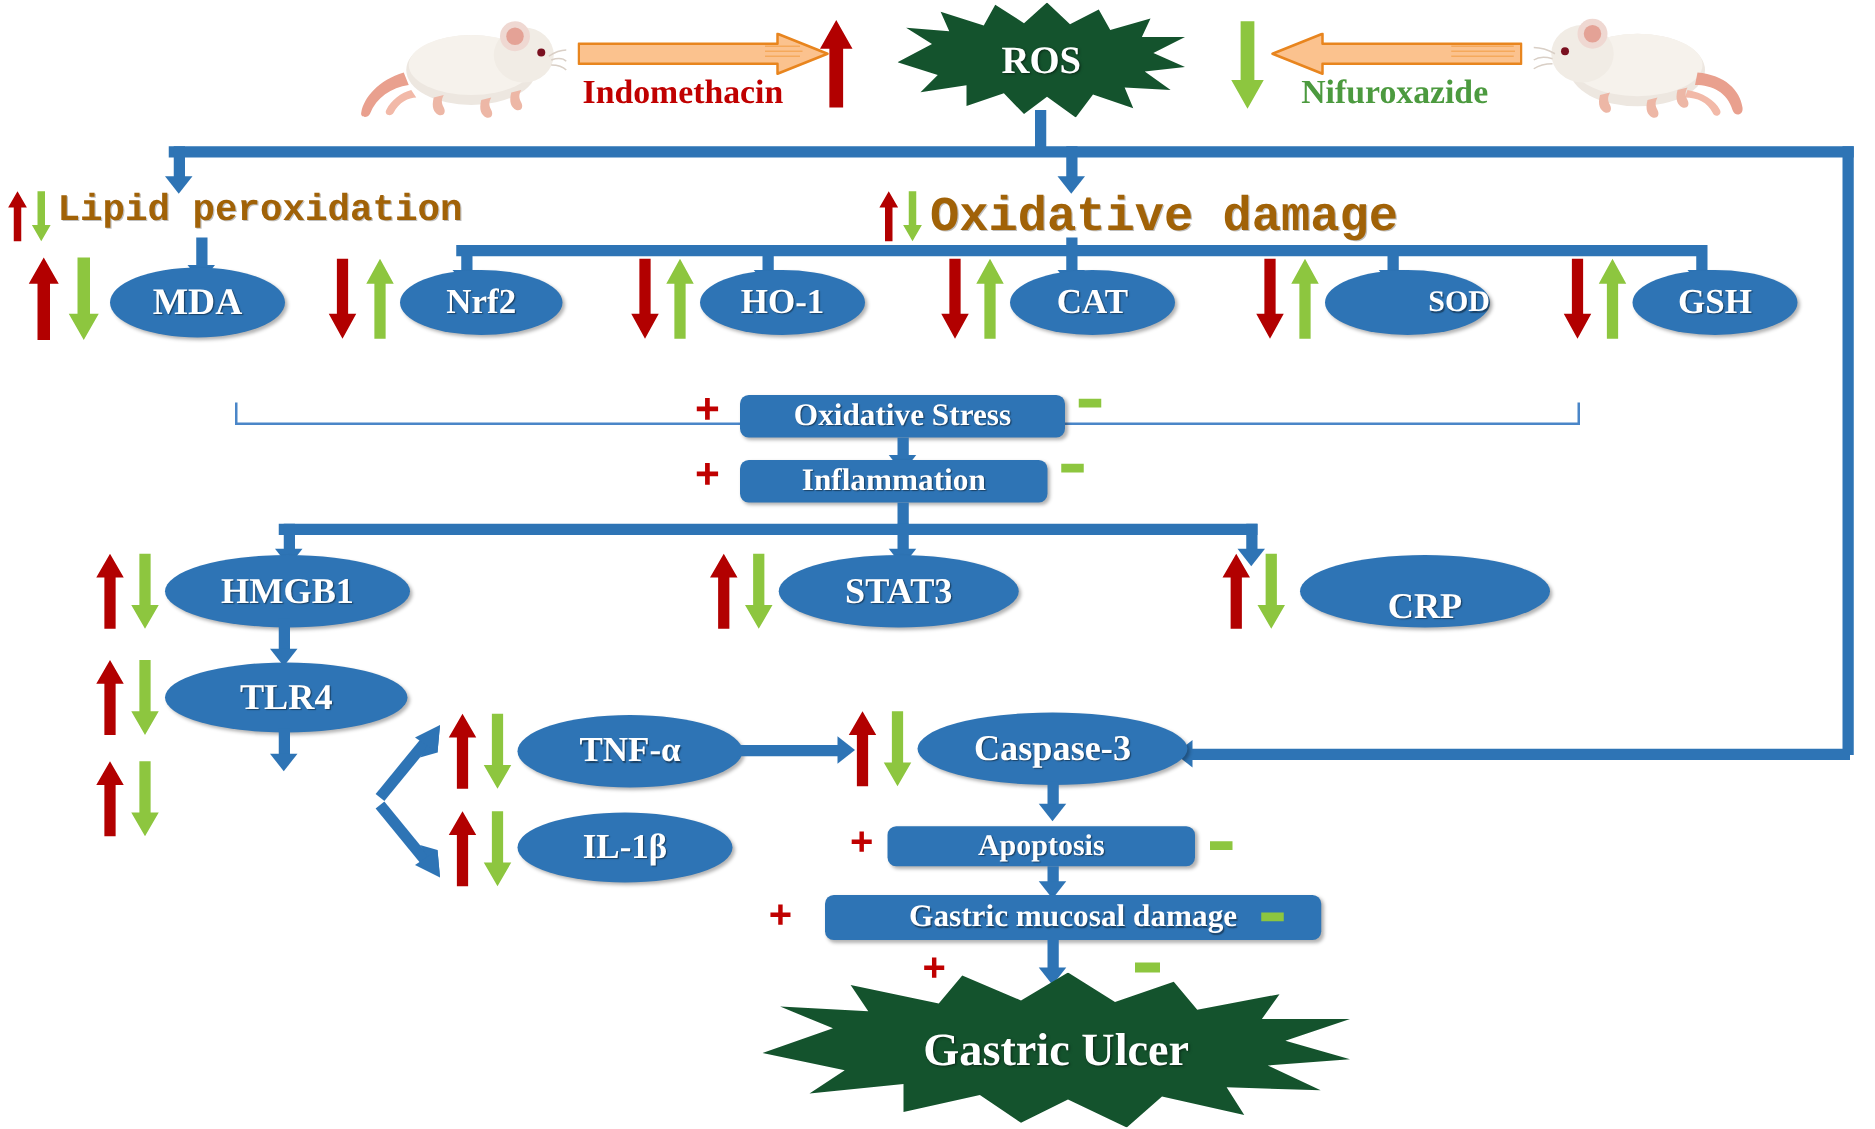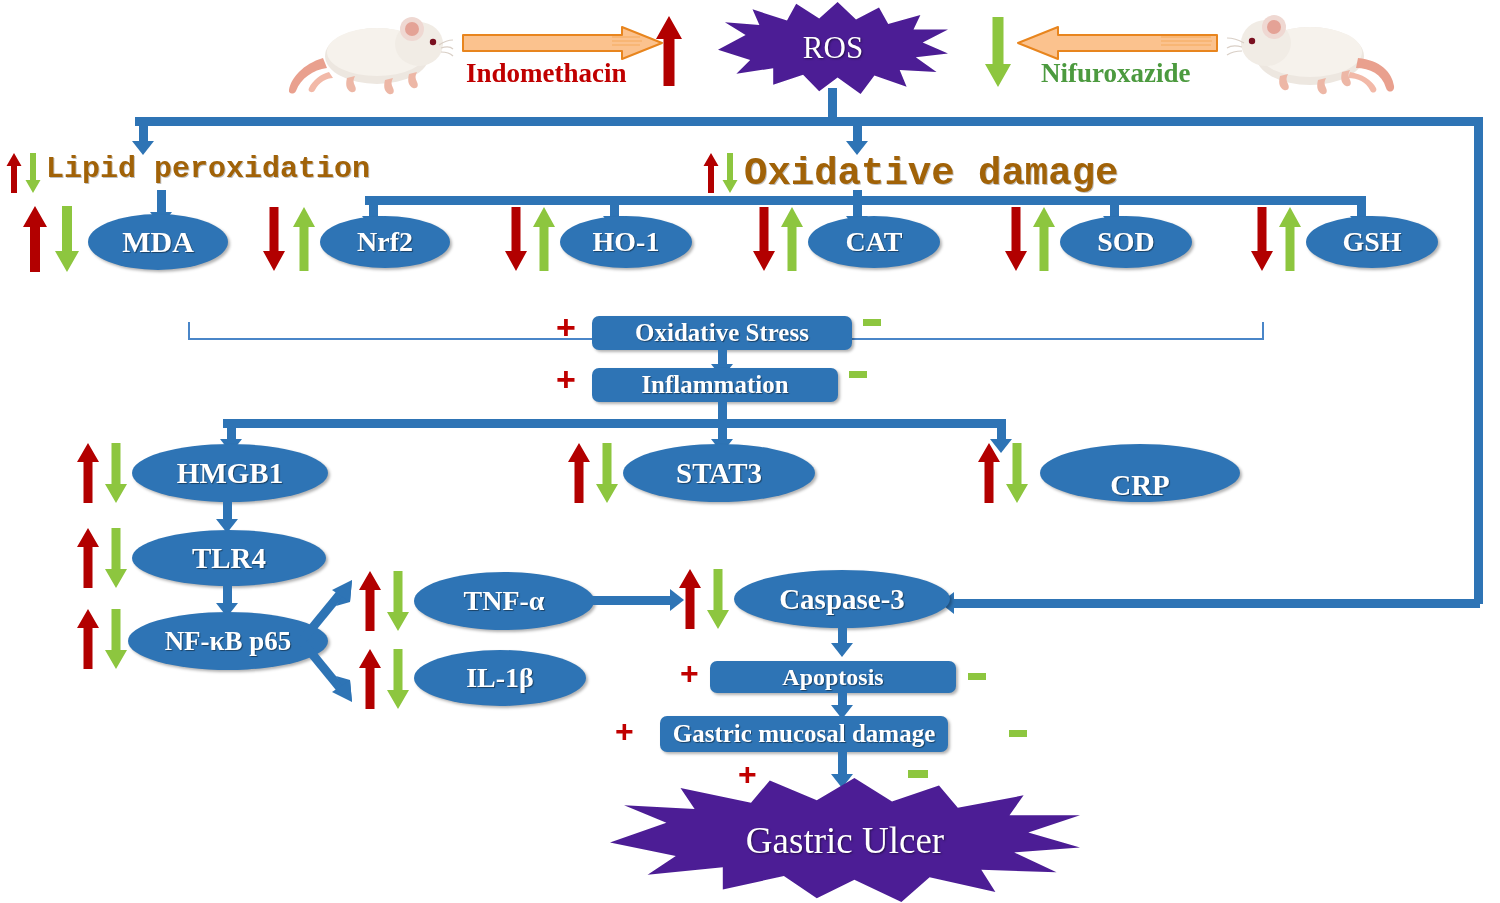--- a/index.html
+++ b/index.html
@@ -45,23 +45,23 @@
     text-shadow:1px 1px 0 rgba(0,0,0,.25);
   }
   .druglabel{
     position:absolute;font-weight:bold;white-space:nowrap;
     font-family:"Liberation Serif",serif;
   }
 
   
   .burst{
     position:absolute;
-    background:#4c1d95;
+    background:#14532d;
     display:flex;align-items:center;justify-content:center;
-    color:#fff;font-weight:normal;
+    color:#fff;font-weight:bold;
     font-family:"Liberation Serif",serif;
     text-shadow:1px 1px 2px rgba(0,0,0,.5);
     filter:drop-shadow(2px 2px 2px rgba(0,0,0,.35));
     clip-path:polygon(
       0% 52%, 12% 36%, 3% 22%, 18% 25%, 15% 8%, 30% 20%, 34% 2%,
       44% 18%, 52% 0%, 60% 19%, 70% 6%, 74% 24%, 88% 14%, 85% 30%,
       100% 30%, 89% 44%, 100% 56%, 86% 60%, 95% 76%, 79% 74%,
       82% 92%, 68% 80%, 62% 100%, 52% 82%, 44% 97%, 37% 79%,
       24% 90%, 24% 72%, 8% 78%, 14% 63%);
   }
@@ -265,21 +265,21 @@
   <div class="ellipse" style="left:808px;top:216px;width:132px;height:52px;font-size:28px;">
     <span>CAT</span>
   </div>
 
   <svg class="statarrow" style="left:1004px;top:206px;" width="24" height="66" viewBox="0 0 24 66">
     <path d="M12 65 L23 45 L16.5 45 L16.5 1 L7.5 1 L7.5 45 L1 45 Z" fill="#B20000"></path>
   </svg>
   <svg class="statarrow" style="left:1032px;top:206px;" width="24" height="66" viewBox="0 0 24 66">
     <path d="M12 1 L23 21 L16.5 21 L16.5 65 L7.5 65 L7.5 21 L1 21 Z" fill="#8DC63F"></path>
   </svg>
-  <div class="ellipse" style="left:1060px;top:216px;width:132px;height:52px;font-size:28px;">
+  <div class="ellipse" style="left:1060px;top:216px;width:132px;height:52px;font-size:24px;justify-content:flex-end;">
     <span>SOD</span>
   </div>
 
   <svg class="statarrow" style="left:1250px;top:206px;" width="24" height="66" viewBox="0 0 24 66">
     <path d="M12 65 L23 45 L16.5 45 L16.5 1 L7.5 1 L7.5 45 L1 45 Z" fill="#B20000"></path>
   </svg>
   <svg class="statarrow" style="left:1278px;top:206px;" width="24" height="66" viewBox="0 0 24 66">
     <path d="M12 1 L23 21 L16.5 21 L16.5 65 L7.5 65 L7.5 21 L1 21 Z" fill="#8DC63F"></path>
   </svg>
   <div class="ellipse" style="left:1306px;top:216px;width:132px;height:52px;font-size:28px;">
@@ -361,23 +361,20 @@
 
   <div class="vline" style="left:223px;top:583px;height:22px;"></div>
   <div class="arrdown" style="left:216px;top:603px;"></div>
 
   <svg class="statarrow" style="left:76px;top:608px;" width="24" height="62" viewBox="0 0 24 62">
     <path d="M12 1 L23 20 L16.5 20 L16.5 61 L7.5 61 L7.5 20 L1 20 Z" fill="#B20000"></path>
   </svg>
   <svg class="statarrow" style="left:104px;top:608px;" width="24" height="62" viewBox="0 0 24 62">
     <path d="M12 61 L23 42 L16.5 42 L16.5 1 L7.5 1 L7.5 42 L1 42 Z" fill="#8DC63F"></path>
   </svg>
-  <div class="ellipse" style="left:128px;top:612px;width:200px;height:58px;font-size:27px;">
-    <span>NF-κB p65</span>
-  </div>
 
   <svg class="abs" style="left:300px;top:572px;" width="60" height="70" viewBox="0 0 60 70">
     <path d="M4 66 L40 22" stroke="#2E74B5" stroke-width="9" stroke-linecap="butt"></path>
     <path d="M52 8 L36 34 L50 30 Z" fill="#2E74B5"></path>
     <path d="M52 8 L32 18 L50 30 Z" fill="#2E74B5"></path>
   </svg>
 
   <svg class="abs" style="left:300px;top:640px;" width="60" height="70" viewBox="0 0 60 70">
     <path d="M4 4 L40 48" stroke="#2E74B5" stroke-width="9" stroke-linecap="butt"></path>
     <path d="M52 62 L36 36 L50 40 Z" fill="#2E74B5"></path>
@@ -423,21 +420,21 @@
   <div class="plus" style="left:680px;top:657px;font-size:32px;">+</div>
   <div class="rbox" style="left:710px;top:661px;width:246px;height:32px;font-size:24px;">
     <span>Apoptosis</span>
   </div>
   <div class="minus" style="left:968px;top:673px;width:18px;height:7px;"></div>
 
   <div class="vline" style="left:838px;top:693px;height:14px;"></div>
   <div class="arrdown" style="left:831px;top:705px;"></div>
 
   <div class="plus" style="left:615px;top:715px;font-size:32px;">+</div>
-  <div class="rbox" style="left:660px;top:716px;width:288px;height:36px;font-size:25px;">
+  <div class="rbox" style="left:660px;top:716px;width:397px;height:36px;font-size:25px;">
     <span>Gastric mucosal damage</span>
   </div>
   <div class="minus" style="left:1009px;top:730px;width:18px;height:7px;"></div>
 
   <div class="vline" style="left:838px;top:752px;height:24px;"></div>
   <div class="arrdown" style="left:831px;top:774px;"></div>
 
   <div class="plus" style="left:738px;top:758px;font-size:32px;">+</div>
   <div class="minus" style="left:908px;top:770px;width:20px;height:8px;"></div>
 

